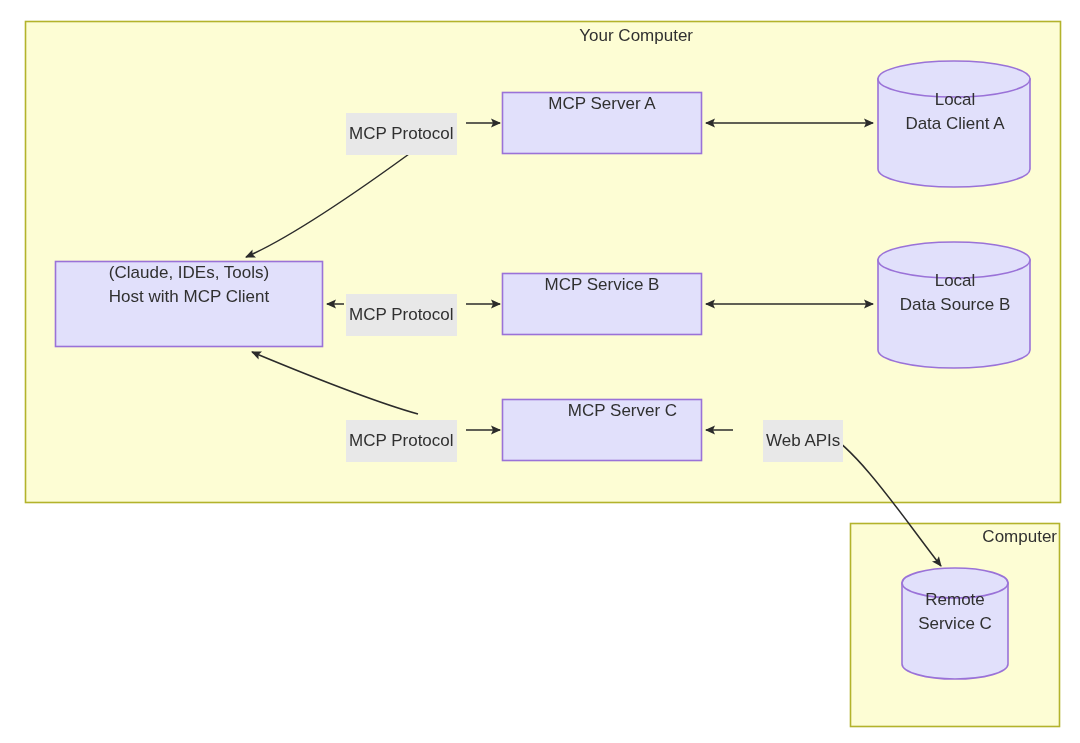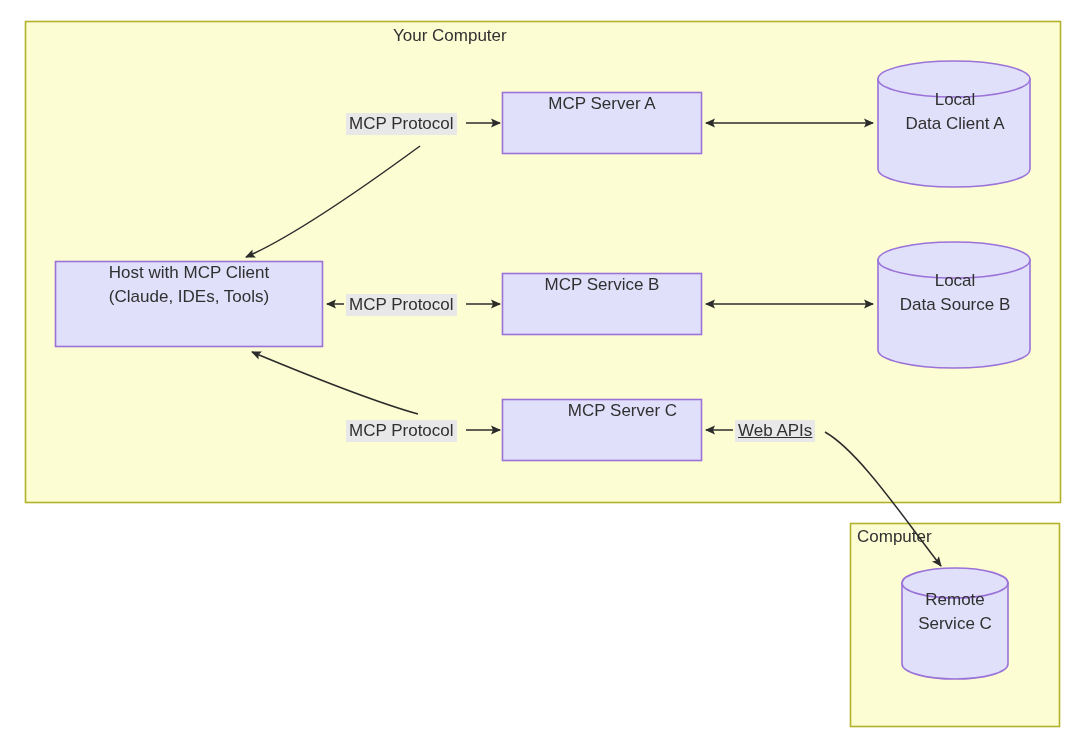--- a/index.html
+++ b/index.html
@@ -46,29 +46,29 @@
     color: #303030;
     font-size: 17px;
     line-height: 1.42;
     white-space: nowrap;
   }
   .container-title {
     position: absolute;
     color: #303030;
     font-size: 17px;
     white-space: nowrap;
-    text-align: left;
+    text-align: right;
   }
   .edge-chip {
     position: absolute;
     background: #e8e8e8;
     color: #303030;
     font-size: 17px;
     line-height: 20px;
-    padding: 1px 3px;
+    padding: 11px 3px;
     white-space: nowrap;
   }
 </style>
 </head>
 <body>
 
 <div id="diagram-root">
 
   <svg id="canvas" viewBox="0 0 1080 743">
     <defs>
@@ -148,22 +148,22 @@
     </g>
   </svg>
 
   <div class="lyr">
 
     <div class="container-title" style="left:393px; top:26px; width:300px;">Your Computer</div>
 
     <div class="container-title" style="left:857px; top:527px; width:200px;">Computer</div>
 
     <div class="node-label" style="left:55px; top:261px; width:268px; height:86px;">
+      <span>(Claude, IDEs, Tools)</span>
       <span>Host with MCP Client</span>
-      <span>(Claude, IDEs, Tools)</span>
     </div>
 
     <div class="node-label" style="left:502px; top:92px; width:200px; height:62px;">
       <span>MCP Server A</span>
     </div>
 
     <div class="node-label" style="left:502px; top:273px; width:200px; height:62px;">
       <span>MCP Service B</span>
     </div>
 
@@ -185,16 +185,16 @@
       <span>Remote</span>
       <span>Service C</span>
     </div>
 
     <div class="edge-chip" style="left:346px; top:113px;">MCP Protocol</div>
 
     <div class="edge-chip" style="left:346px; top:294px;">MCP Protocol</div>
 
     <div class="edge-chip" style="left:346px; top:420px;">MCP Protocol</div>
 
-    <div class="edge-chip" style="left:735px; top:420px;text-decoration:underline;">Web APIs</div>
+    <div class="edge-chip" style="left:763px; top:420px;">Web APIs</div>
 
   </div>
 </div>
 
 </body></html>

